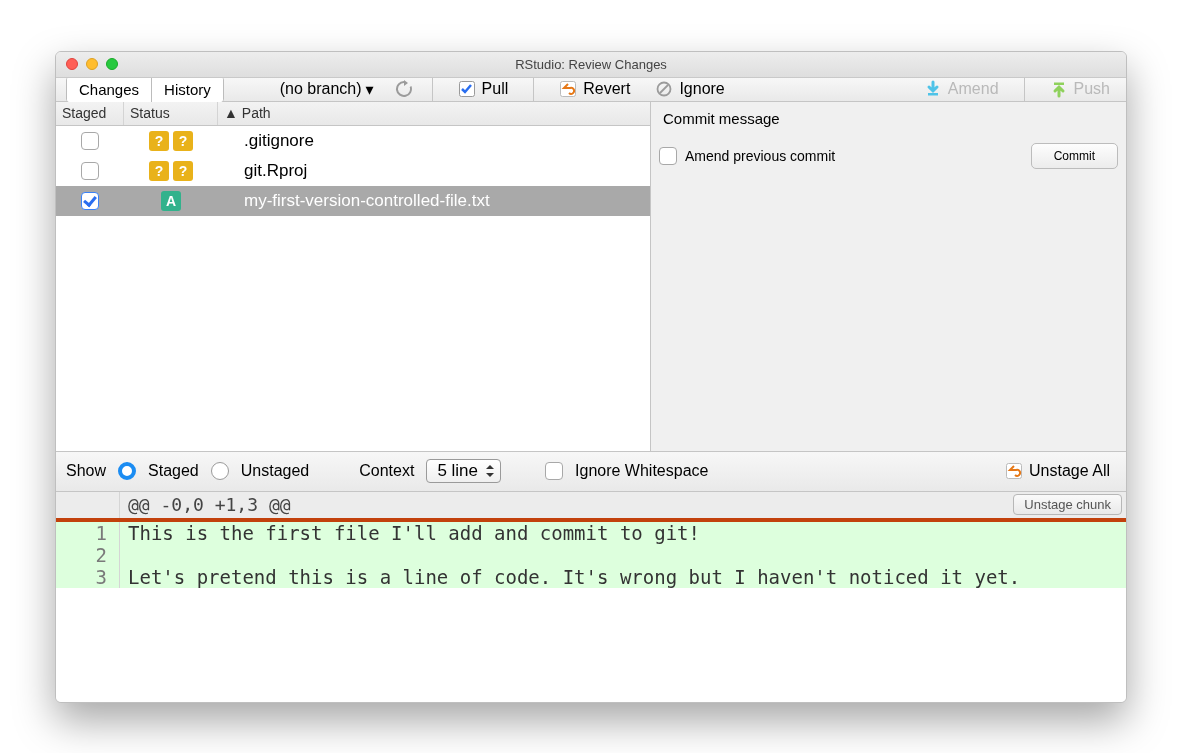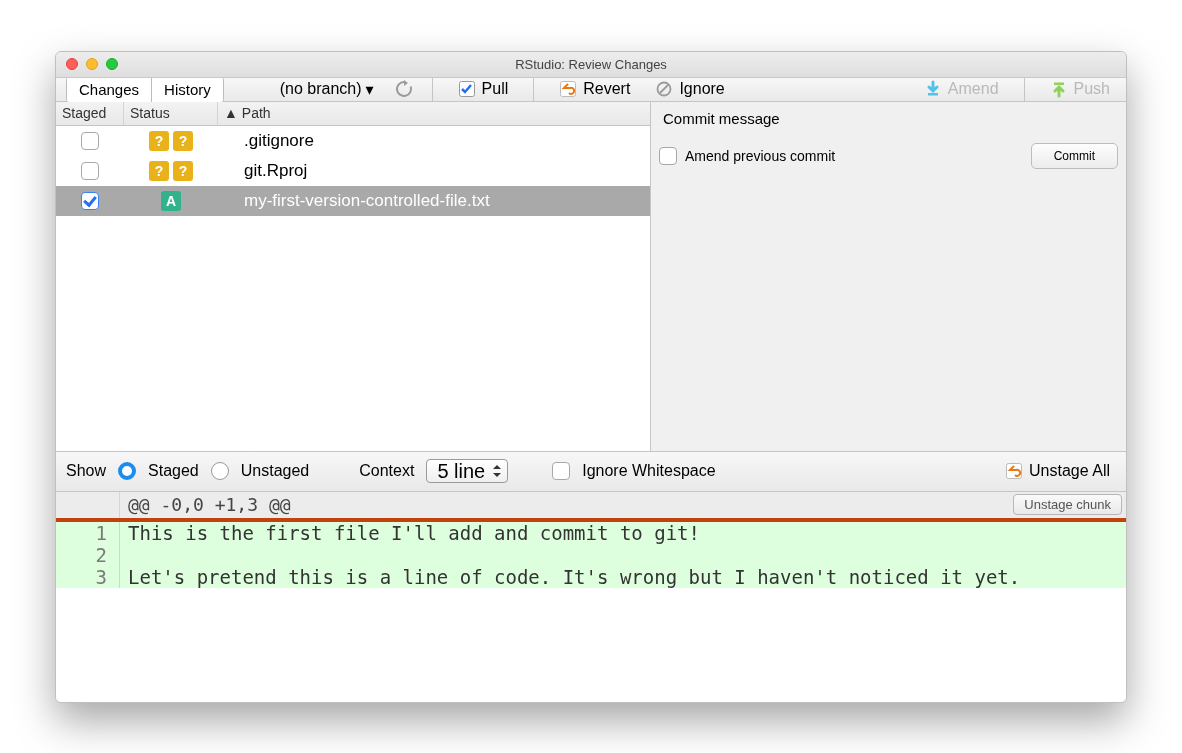--- a/index.html
+++ b/index.html
@@ -127,21 +127,21 @@
   }
   .diff-toolbar {
     height:40px; background:linear-gradient(#f7f7f7,#e9e9e9);
     border-bottom:1px solid #c5c5c5; display:flex; align-items:center;
     padding:0 10px; gap:12px; font-size:16px;
   }
   .radio { width:18px; height:18px; border-radius:50%; border:1px solid #9a9a9a; background:#fff; display:inline-block; position:relative;}
   .radio.on { border:4px solid #1b8cf2; background:#fff; }
   .select {
     border:1px solid #9a9a9a; border-radius:4px; height:24px; padding:0 22px 0 10px;
-    background:linear-gradient(#fff,#efefef); font-size:20px; position:relative; display:inline-flex; align-items:center;
+    background:linear-gradient(#fff,#efefef); font-size:17px; position:relative; display:inline-flex; align-items:center;
   }
   .select::after {
     content:""; position:absolute; right:6px; top:5px; width:0; height:0;
     border-left:4px solid transparent; border-right:4px solid transparent;
     border-bottom:4px solid #333;
   }
   .select::before {
     content:""; position:absolute; right:6px; bottom:5px; width:0; height:0;
     border-left:4px solid transparent; border-right:4px solid transparent;
     border-top:4px solid #333;

